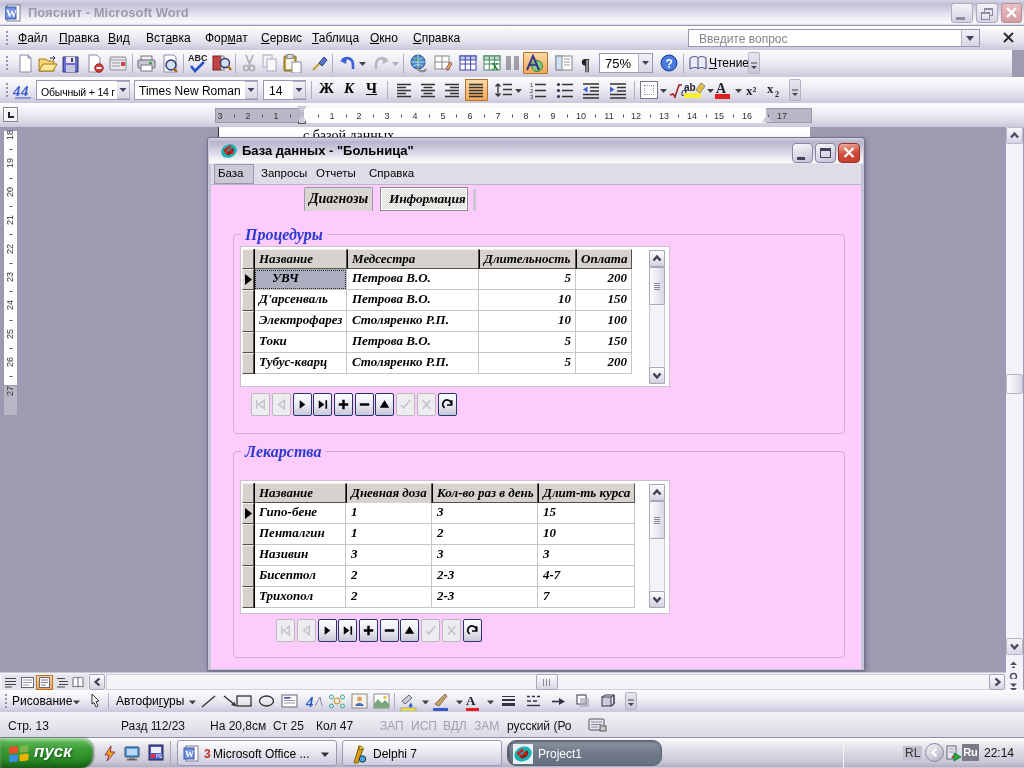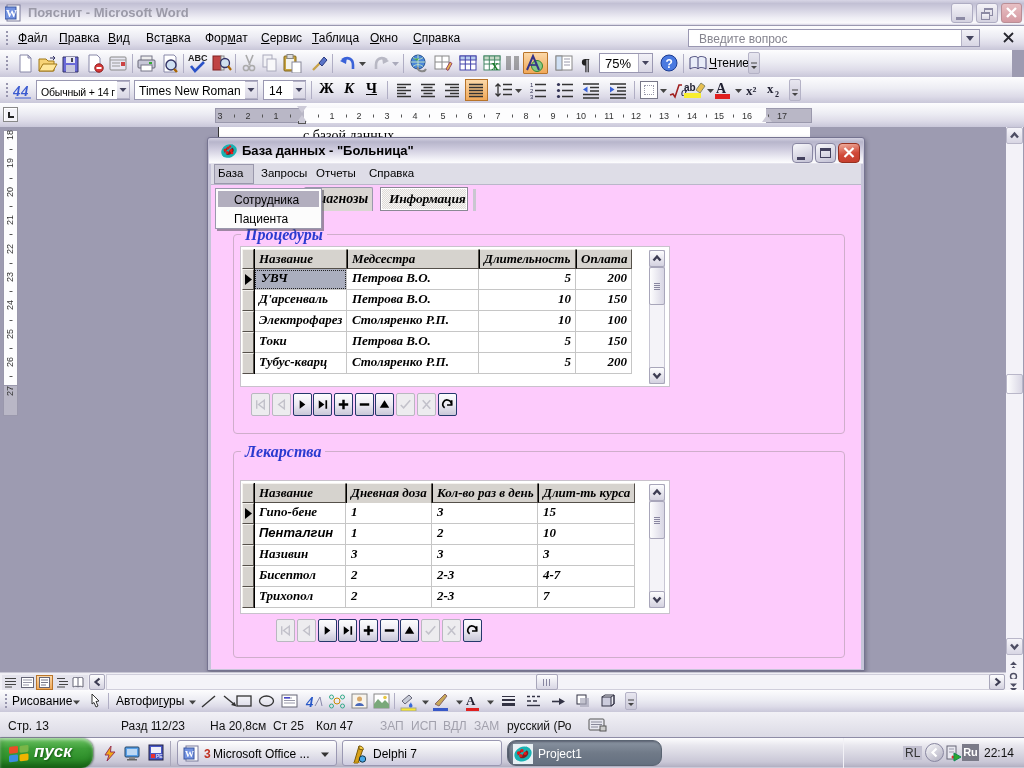--- a/index.html
+++ b/index.html
@@ -549,21 +549,21 @@
     <div class="abs" id="grid1" style="left:31px;top:64px;width:391px;height:126px;background:#fff;">
         <div class="abs" style="left:0;top:0;width:12px;height:20px;background:#d6d3ce;border:1px solid;border-color:#f4f2ee #55504a #55504a #f4f2ee;"></div>
         <div class="abs" style="left:12px;top:0;width:93px;height:20px;background:#d6d3ce;border:1px solid;border-color:#f4f2ee #55504a #55504a #000;padding:1px 0 0 4px;font-family:'Liberation Serif';font-weight:bold;font-style:italic;font-size:13px;white-space:nowrap;overflow:hidden;">Название</div>
         <div class="abs" style="left:105px;top:0;width:132px;height:20px;background:#d6d3ce;border:1px solid;border-color:#f4f2ee #55504a #55504a #000;padding:1px 0 0 4px;font-family:'Liberation Serif';font-weight:bold;font-style:italic;font-size:13px;white-space:nowrap;overflow:hidden;">Медсестра</div>
         <div class="abs" style="left:237px;top:0;width:97px;height:20px;background:#d6d3ce;border:1px solid;border-color:#f4f2ee #55504a #55504a #000;padding:1px 0 0 4px;font-family:'Liberation Serif';font-weight:bold;font-style:italic;font-size:13px;white-space:nowrap;overflow:hidden;">Длительность</div>
         <div class="abs" style="left:334px;top:0;width:56px;height:20px;background:#d6d3ce;border:1px solid;border-color:#f4f2ee #55504a #55504a #000;padding:1px 0 0 4px;font-family:'Liberation Serif';font-weight:bold;font-style:italic;font-size:13px;white-space:nowrap;overflow:hidden;">Оплата</div>
         <div class="abs" style="left:0;top:20px;width:12px;height:21px;background:#d6d3ce;border:1px solid;border-color:#f4f2ee #55504a #55504a #f4f2ee;"></div>
         <svg class="abs" style="left:2px;top:25px" width="9" height="11">
           <path d="M1 0 L8 5.5 L1 11 Z" fill="#000"></path>
         </svg>
-        <div class="abs" style="left:12px;top:20px;width:93px;height:21px;background:#aaaebe;outline:1px dotted #222;outline-offset:-2px;border-right:1px solid #c6c6c6;border-bottom:1px solid #c6c6c6;padding:1px 0 0 7px;font-family:'Liberation Serif';font-weight:bold;font-style:italic;font-size:13px;white-space:nowrap;overflow:hidden;">УВЧ</div>
+        <div class="abs" style="left:12px;top:20px;width:93px;height:21px;background:#aaaebe;outline:1px dotted #222;outline-offset:-2px;border-right:1px solid #c6c6c6;border-bottom:1px solid #c6c6c6;padding:1px 0 0 18px;font-family:'Liberation Serif';font-weight:bold;font-style:italic;font-size:13px;white-space:nowrap;overflow:hidden;">УВЧ</div>
         <div class="abs" style="left:105px;top:20px;width:132px;height:21px;background:#fff;border-right:1px solid #c6c6c6;border-bottom:1px solid #c6c6c6;padding:1px 0 0 5px;font-family:'Liberation Serif';font-weight:bold;font-style:italic;font-size:13px;white-space:nowrap;overflow:hidden;">Петрова В.О.</div>
         <div class="abs" style="left:237px;top:20px;width:97px;height:21px;background:#fff;border-right:1px solid #c6c6c6;border-bottom:1px solid #c6c6c6;text-align:right;padding:1px 4px 0 0;font-family:'Liberation Serif';font-weight:bold;font-style:italic;font-size:13px;white-space:nowrap;overflow:hidden;">5</div>
         <div class="abs" style="left:334px;top:20px;width:56px;height:21px;background:#fff;border-right:1px solid #c6c6c6;border-bottom:1px solid #c6c6c6;text-align:right;padding:1px 4px 0 0;font-family:'Liberation Serif';font-weight:bold;font-style:italic;font-size:13px;white-space:nowrap;overflow:hidden;">200</div>
         <div class="abs" style="left:0;top:41px;width:12px;height:21px;background:#d6d3ce;border:1px solid;border-color:#f4f2ee #55504a #55504a #f4f2ee;"></div>
         <div class="abs" style="left:12px;top:41px;width:93px;height:21px;background:#fff;border-right:1px solid #c6c6c6;border-bottom:1px solid #c6c6c6;padding:1px 0 0 5px;font-family:'Liberation Serif';font-weight:bold;font-style:italic;font-size:13px;white-space:nowrap;overflow:hidden;">Д'арсенваль</div>
         <div class="abs" style="left:105px;top:41px;width:132px;height:21px;background:#fff;border-right:1px solid #c6c6c6;border-bottom:1px solid #c6c6c6;padding:1px 0 0 5px;font-family:'Liberation Serif';font-weight:bold;font-style:italic;font-size:13px;white-space:nowrap;overflow:hidden;">Петрова В.О.</div>
         <div class="abs" style="left:237px;top:41px;width:97px;height:21px;background:#fff;border-right:1px solid #c6c6c6;border-bottom:1px solid #c6c6c6;text-align:right;padding:1px 4px 0 0;font-family:'Liberation Serif';font-weight:bold;font-style:italic;font-size:13px;white-space:nowrap;overflow:hidden;">10</div>
         <div class="abs" style="left:334px;top:41px;width:56px;height:21px;background:#fff;border-right:1px solid #c6c6c6;border-bottom:1px solid #c6c6c6;text-align:right;padding:1px 4px 0 0;font-family:'Liberation Serif';font-weight:bold;font-style:italic;font-size:13px;white-space:nowrap;overflow:hidden;">150</div>
         <div class="abs" style="left:0;top:62px;width:12px;height:21px;background:#d6d3ce;border:1px solid;border-color:#f4f2ee #55504a #55504a #f4f2ee;"></div>
         <div class="abs" style="left:12px;top:62px;width:93px;height:21px;background:#fff;border-right:1px solid #c6c6c6;border-bottom:1px solid #c6c6c6;padding:1px 0 0 5px;font-family:'Liberation Serif';font-weight:bold;font-style:italic;font-size:13px;white-space:nowrap;overflow:hidden;">Электрофарез</div>
@@ -646,21 +646,21 @@
         <div class="abs" style="left:296px;top:0;width:97px;height:20px;background:#d6d3ce;border:1px solid;border-color:#f4f2ee #55504a #55504a #000;padding:1px 0 0 4px;font-family:'Liberation Serif';font-weight:bold;font-style:italic;font-size:13px;white-space:nowrap;overflow:hidden;">Длит-ть курса</div>
         <div class="abs" style="left:0;top:20px;width:12px;height:21px;background:#d6d3ce;border:1px solid;border-color:#f4f2ee #55504a #55504a #f4f2ee;"></div>
         <svg class="abs" style="left:2px;top:25px" width="9" height="11">
           <path d="M1 0 L8 5.5 L1 11 Z" fill="#000"></path>
         </svg>
         <div class="abs" style="left:12px;top:20px;width:92px;height:21px;background:#fff;border-right:1px solid #c6c6c6;border-bottom:1px solid #c6c6c6;padding:1px 0 0 5px;font-family:'Liberation Serif';font-weight:bold;font-style:italic;font-size:13px;white-space:nowrap;overflow:hidden;">Гипо-бене</div>
         <div class="abs" style="left:104px;top:20px;width:86px;height:21px;background:#fff;border-right:1px solid #c6c6c6;border-bottom:1px solid #c6c6c6;padding:1px 0 0 5px;font-family:'Liberation Serif';font-weight:bold;font-style:italic;font-size:13px;white-space:nowrap;overflow:hidden;">1</div>
         <div class="abs" style="left:190px;top:20px;width:106px;height:21px;background:#fff;border-right:1px solid #c6c6c6;border-bottom:1px solid #c6c6c6;padding:1px 0 0 5px;font-family:'Liberation Serif';font-weight:bold;font-style:italic;font-size:13px;white-space:nowrap;overflow:hidden;">3</div>
         <div class="abs" style="left:296px;top:20px;width:97px;height:21px;background:#fff;border-right:1px solid #c6c6c6;border-bottom:1px solid #c6c6c6;padding:1px 0 0 5px;font-family:'Liberation Serif';font-weight:bold;font-style:italic;font-size:13px;white-space:nowrap;overflow:hidden;">15</div>
         <div class="abs" style="left:0;top:41px;width:12px;height:21px;background:#d6d3ce;border:1px solid;border-color:#f4f2ee #55504a #55504a #f4f2ee;"></div>
-        <div class="abs" style="left:12px;top:41px;width:92px;height:21px;background:#fff;border-right:1px solid #c6c6c6;border-bottom:1px solid #c6c6c6;padding:1px 4px 0 5px;font-family:Liberation Sans, sans-serif;font-weight:bold;font-style:italic;font-size:13px;white-space:nowrap;overflow:hidden;">Пенталгин</div>
+        <div class="abs" style="left:12px;top:41px;width:92px;height:21px;background:#fff;border-right:1px solid #c6c6c6;border-bottom:1px solid #c6c6c6;padding:1px 4px 0 5px;font-family:Liberation Serif, serif;font-weight:bold;font-style:italic;font-size:13px;white-space:nowrap;overflow:hidden;">Пенталгин</div>
         <div class="abs" style="left:104px;top:41px;width:86px;height:21px;background:#fff;border-right:1px solid #c6c6c6;border-bottom:1px solid #c6c6c6;padding:1px 0 0 5px;font-family:'Liberation Serif';font-weight:bold;font-style:italic;font-size:13px;white-space:nowrap;overflow:hidden;">1</div>
         <div class="abs" style="left:190px;top:41px;width:106px;height:21px;background:#fff;border-right:1px solid #c6c6c6;border-bottom:1px solid #c6c6c6;padding:1px 0 0 5px;font-family:'Liberation Serif';font-weight:bold;font-style:italic;font-size:13px;white-space:nowrap;overflow:hidden;">2</div>
         <div class="abs" style="left:296px;top:41px;width:97px;height:21px;background:#fff;border-right:1px solid #c6c6c6;border-bottom:1px solid #c6c6c6;padding:1px 0 0 5px;font-family:'Liberation Serif';font-weight:bold;font-style:italic;font-size:13px;white-space:nowrap;overflow:hidden;">10</div>
         <div class="abs" style="left:0;top:62px;width:12px;height:21px;background:#d6d3ce;border:1px solid;border-color:#f4f2ee #55504a #55504a #f4f2ee;"></div>
         <div class="abs" style="left:12px;top:62px;width:92px;height:21px;background:#fff;border-right:1px solid #c6c6c6;border-bottom:1px solid #c6c6c6;padding:1px 0 0 5px;font-family:'Liberation Serif';font-weight:bold;font-style:italic;font-size:13px;white-space:nowrap;overflow:hidden;">Називин</div>
         <div class="abs" style="left:104px;top:62px;width:86px;height:21px;background:#fff;border-right:1px solid #c6c6c6;border-bottom:1px solid #c6c6c6;padding:1px 0 0 5px;font-family:'Liberation Serif';font-weight:bold;font-style:italic;font-size:13px;white-space:nowrap;overflow:hidden;">3</div>
         <div class="abs" style="left:190px;top:62px;width:106px;height:21px;background:#fff;border-right:1px solid #c6c6c6;border-bottom:1px solid #c6c6c6;padding:1px 0 0 5px;font-family:'Liberation Serif';font-weight:bold;font-style:italic;font-size:13px;white-space:nowrap;overflow:hidden;">3</div>
         <div class="abs" style="left:296px;top:62px;width:97px;height:21px;background:#fff;border-right:1px solid #c6c6c6;border-bottom:1px solid #c6c6c6;padding:1px 0 0 5px;font-family:'Liberation Serif';font-weight:bold;font-style:italic;font-size:13px;white-space:nowrap;overflow:hidden;">3</div>
         <div class="abs" style="left:0;top:83px;width:12px;height:21px;background:#d6d3ce;border:1px solid;border-color:#f4f2ee #55504a #55504a #f4f2ee;"></div>
         <div class="abs" style="left:12px;top:83px;width:92px;height:21px;background:#fff;border-right:1px solid #c6c6c6;border-bottom:1px solid #c6c6c6;padding:1px 0 0 5px;font-family:'Liberation Serif';font-weight:bold;font-style:italic;font-size:13px;white-space:nowrap;overflow:hidden;">Бисептол</div>
@@ -718,25 +718,20 @@
           </svg></div>
         <div class="abs" style="left:166px;top:0;width:19px;height:23px;border-radius:2px;background:#edecef;border:1px solid #b9b8c0;"><svg width="17" height="21" viewBox="0 0 18 19">
             <path d="M5 5 l8 9 M13 5 l-8 9" stroke="#c2c1ca" fill="none" stroke-width="1.6"></path>
           </svg></div>
         <div class="abs" style="left:187px;top:0;width:19px;height:23px;border-radius:2px;background:linear-gradient(180deg,#fdfdfe 0%,#eceaf2 50%,#c9c7d8 100%);border:1px solid #25386b;"><svg width="17" height="21" viewBox="0 0 18 19">
             <path d="M6 13 a4.5 4.5 0 1 1 7 -3" stroke="#000" fill="none" stroke-width="1.8"></path>
             <path d="M13.5 5 v5 h-5" fill="none" stroke="#000" stroke-width="1.6"></path>
           </svg></div>
       </div>
 
-    <div class="abs" style="left:4px;top:3px;width:107px;height:41px;background:#fcfcfc;border:1px solid #9a98ac;box-shadow:2px 2px 0 rgba(80,80,90,.55);">
-      <div class="abs" style="left:2px;top:2px;width:101px;height:16px;background:#b2aebe;"></div>
-      <div class="abs" style="left:18px;top:4px;font-size:12px;">Сотрудника</div>
-      <div class="abs" style="left:18px;top:23px;font-size:12px;">Пациента</div>
-    </div>
   </div>
 </div>
 
 <div class="abs" id="hscrollrow" style="left:0;top:672px;width:1006px;height:18px;background:#f0eff5;border-top:1px solid #c8c6d4;">
 
   <div class="abs" style="left:2px;top:2px;width:86px;height:15px;background:#e4e3ec;"></div>
   <svg class="abs" style="left:4px;top:4px" width="13" height="11">
       <g stroke="#444">
         <path d="M1 1.5 h11 M1 4.5 h11 M1 7.5 h11 M1 10 h7"></path>
       </g>

